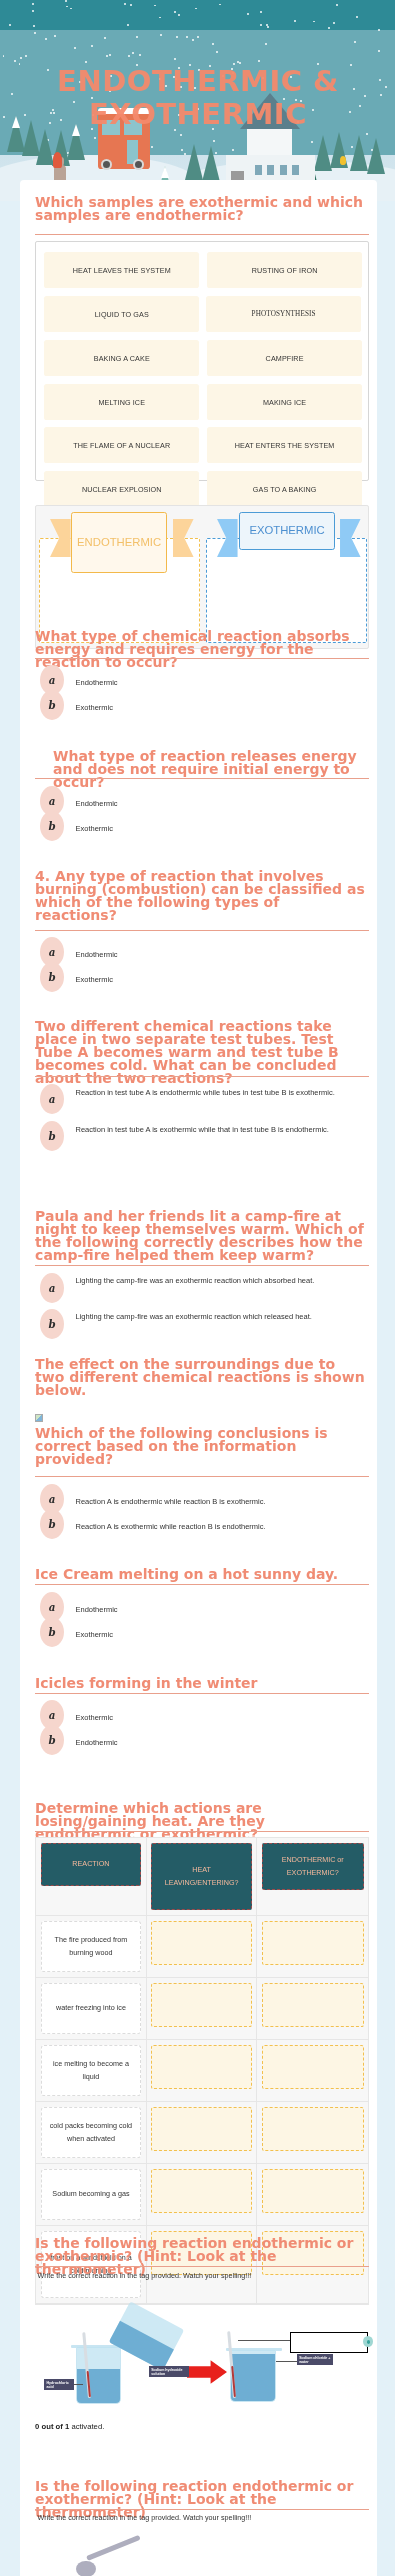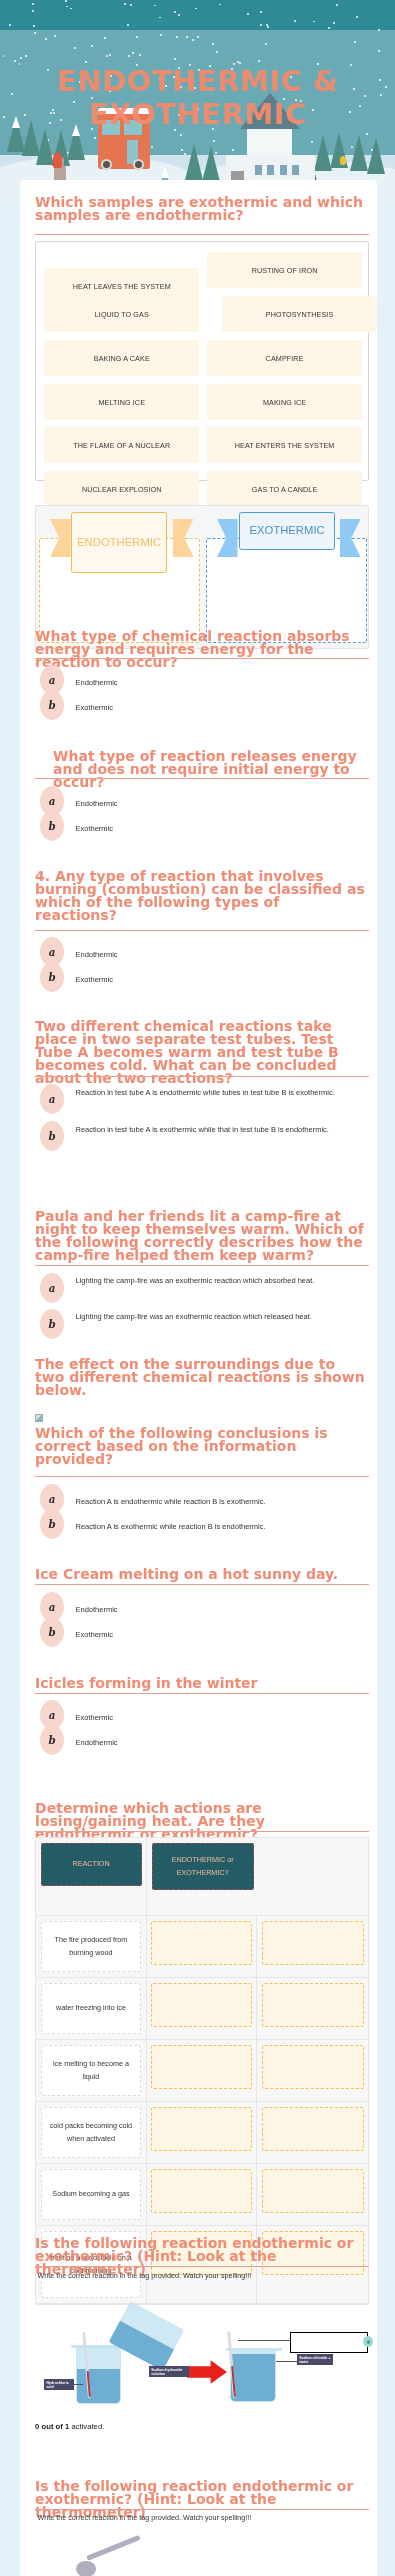--- a/index.html
+++ b/index.html
@@ -363,32 +363,32 @@
     <div>ENDOTHERMIC &amp;</div>
     <div>EXOTHERMIC</div>
   </div>
 </div>
 
 <div class="card">
 
   <div class="q-title" style="top:15.5px;">Which samples are exothermic and which samples are endothermic?</div>
   <div class="q-divider" style="top:54px;"></div>
   <div class="sort-box" id="chipBox">
-      <div class="sort-chip" style="left: 8.2px; top: 10.3px; margin-top: 16px;">HEAT LEAVES THE SYSTEM</div>
+      <div class="sort-chip" style="left: 8.2px; top: 10.3px;">HEAT LEAVES THE SYSTEM</div>
       <div class="sort-chip" style="left: 171px; top: 10.3px;">RUSTING OF IRON</div>
       <div class="sort-chip" style="left: 8.2px; top: 54px;">LIQUID TO GAS</div>
-      <div class="sort-chip" style="left: 186px; top: 54px;">PHOTOSYNTHESIS</div>
+      <div class="sort-chip" style="left: 170px; top: 54px; font-family: Liberation Serif, serif;">PHOTOSYNTHESIS</div>
       <div class="sort-chip" style="left: 8.2px; top: 98px;">BAKING A CAKE</div>
       <div class="sort-chip" style="left: 171px; top: 98px;">CAMPFIRE</div>
       <div class="sort-chip" style="left: 8.2px; top: 142px;">MELTING ICE</div>
       <div class="sort-chip" style="left: 171px; top: 142px;">MAKING ICE</div>
       <div class="sort-chip" style="left: 8.2px; top: 185px;">THE FLAME OF A NUCLEAR</div>
       <div class="sort-chip" style="left: 171px; top: 185px;">HEAT ENTERS THE SYSTEM</div>
       <div class="sort-chip" style="left: 8.2px; top: 229px;">NUCLEAR EXPLOSION</div>
-      <div class="sort-chip" style="left: 171px; top: 229px;">GAS TO A CANDLE</div>
+      <div class="sort-chip" style="left: 171px; top: 229px;">GAS TO A BAKING</div>
       <div class="sort-chip" style="left: 8.2px; top: 273px;">COOKING AN EGG</div>
     </div>
 
   <div class="bins-box">
 
     <div class="bin" style="left:3.1px;"></div>
     <svg class="ribbon-tail" style="left:14.4px;" viewBox="0 0 40 74">
         <polygon points="0,0 40,0 40,74 0,74 18,37" fill="#fcd49a"></polygon>
       </svg>
     <svg class="ribbon-tail" style="left:137px;" viewBox="0 0 40 74">
@@ -497,20 +497,23 @@
   </div>
 
   <div class="q-title" style="top:1622px;">Determine which actions are losing/gaining heat. Are they endothermic or exothermic?</div>
   <div class="q-divider" style="top:1651px;"></div>
   <div class="tbl" id="tbl">
     <div class="tbl-row">
       <div class="tbl-cell" style="height:77px;">
         <div class="tbl-head" style="height:43px;">REACTION</div>
       </div>
       <div class="tbl-cell" style="height:77px;">
+        <div class="tbl-head" style="height:67px;">HEAT LEAVING/ENTERING?</div>
+      </div>
+      <div class="tbl-cell" style="height:77px;">
         <div class="tbl-head" style="height:47px;">ENDOTHERMIC or EXOTHERMIC?</div>
       </div>
     </div>
   <div class="tbl-row">
         <div class="tbl-cell" style="height: 61px;">
           <div class="tbl-reaction">The fire produced from burning wood</div>
         </div>
         <div class="tbl-cell" style="height: 61px;">
           <div class="tbl-drop"></div>
         </div>

